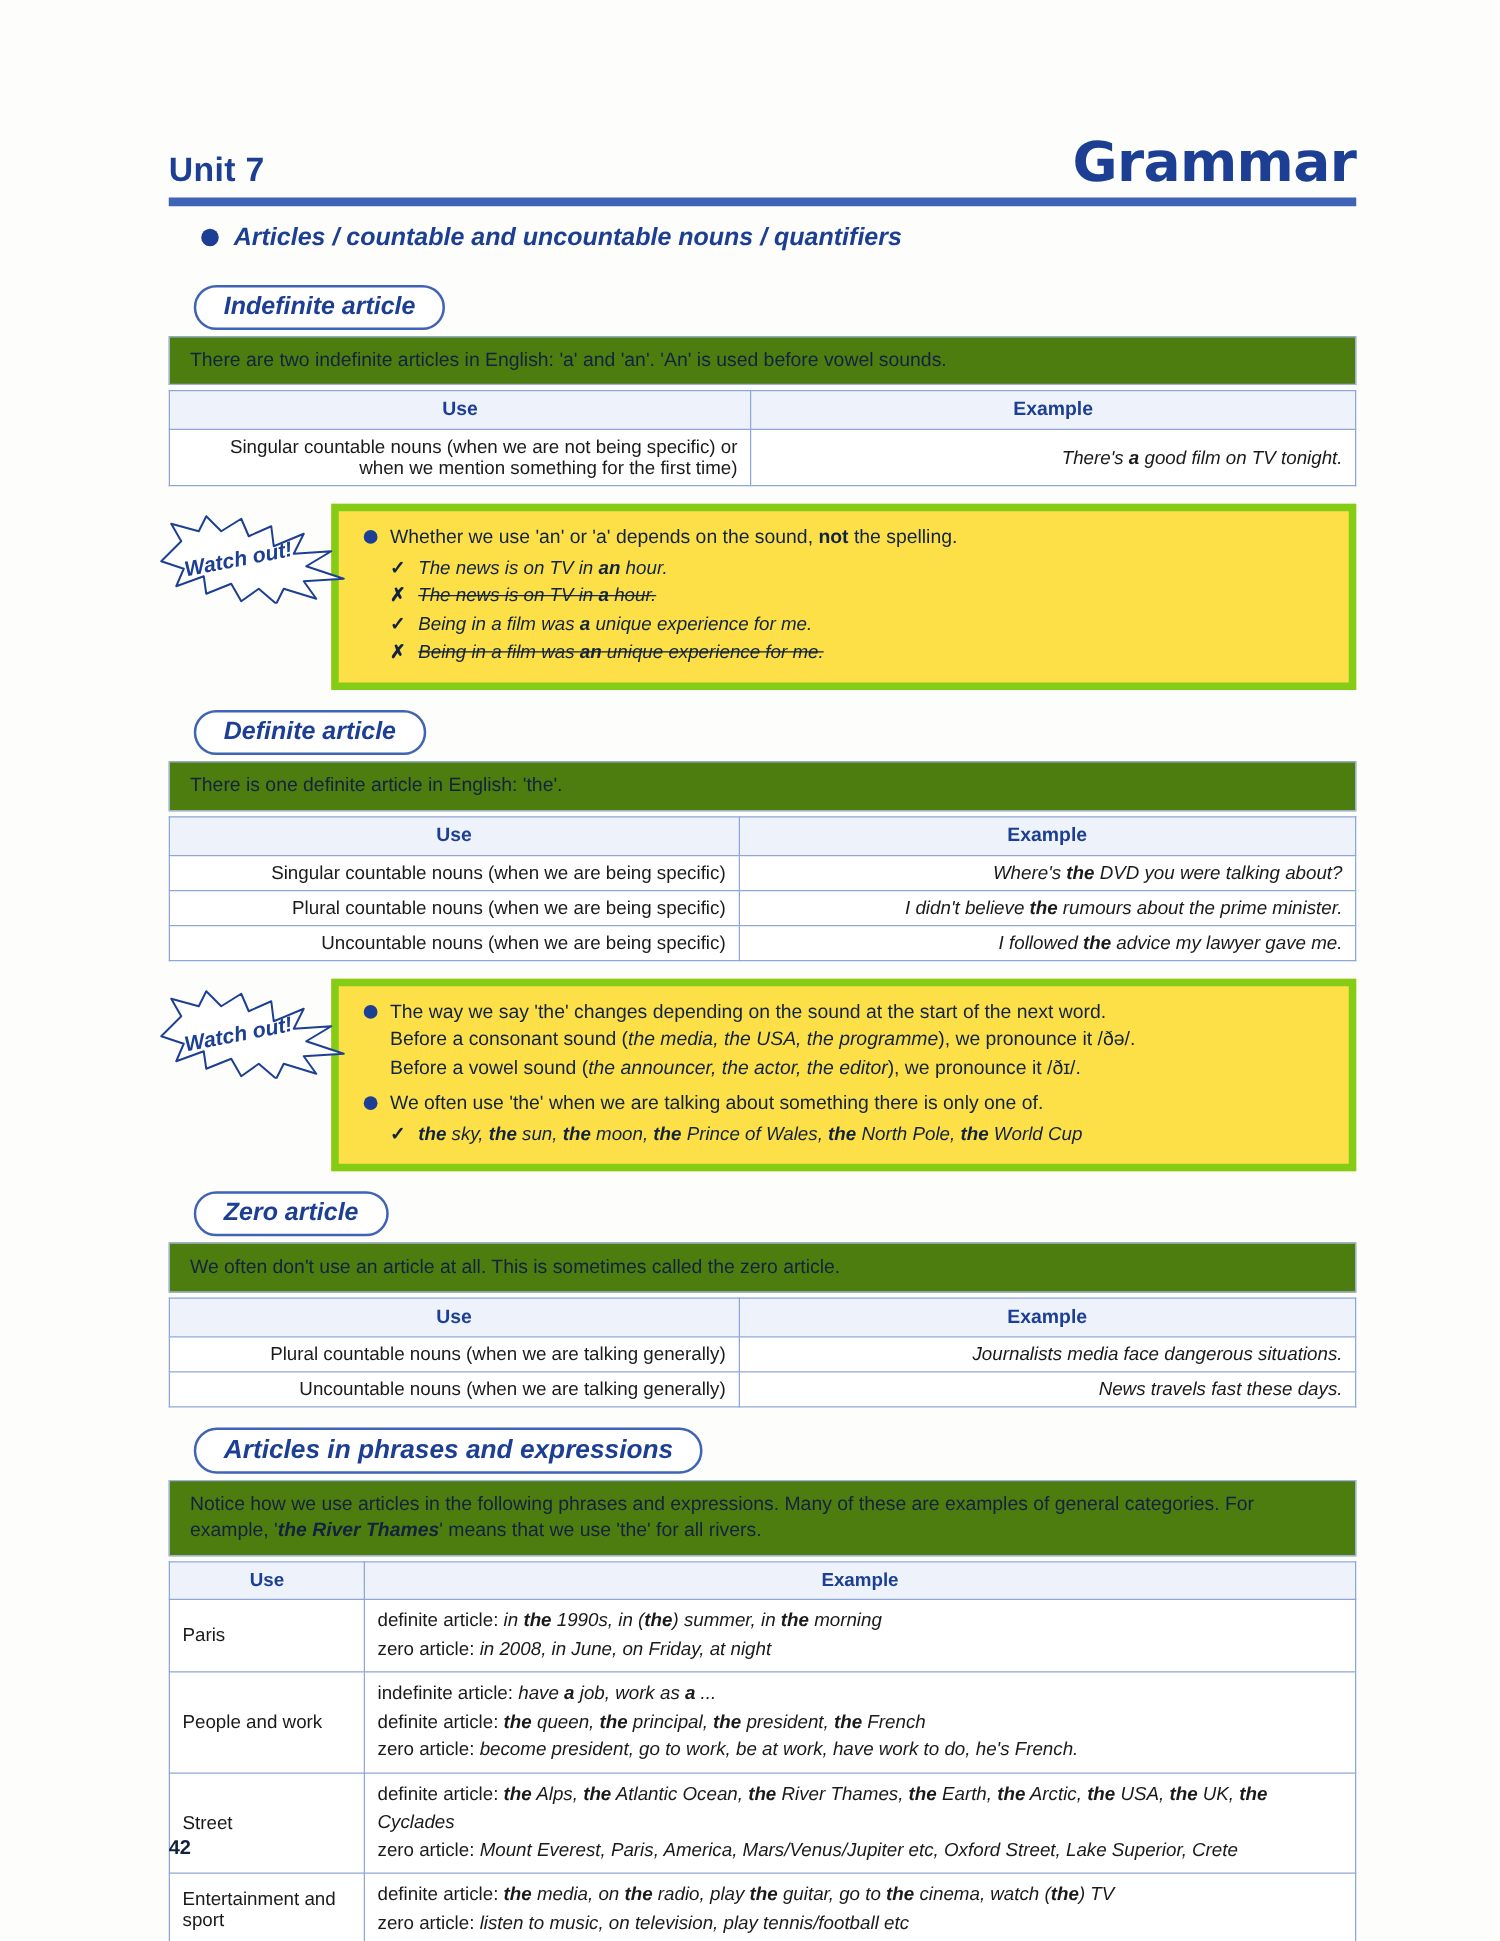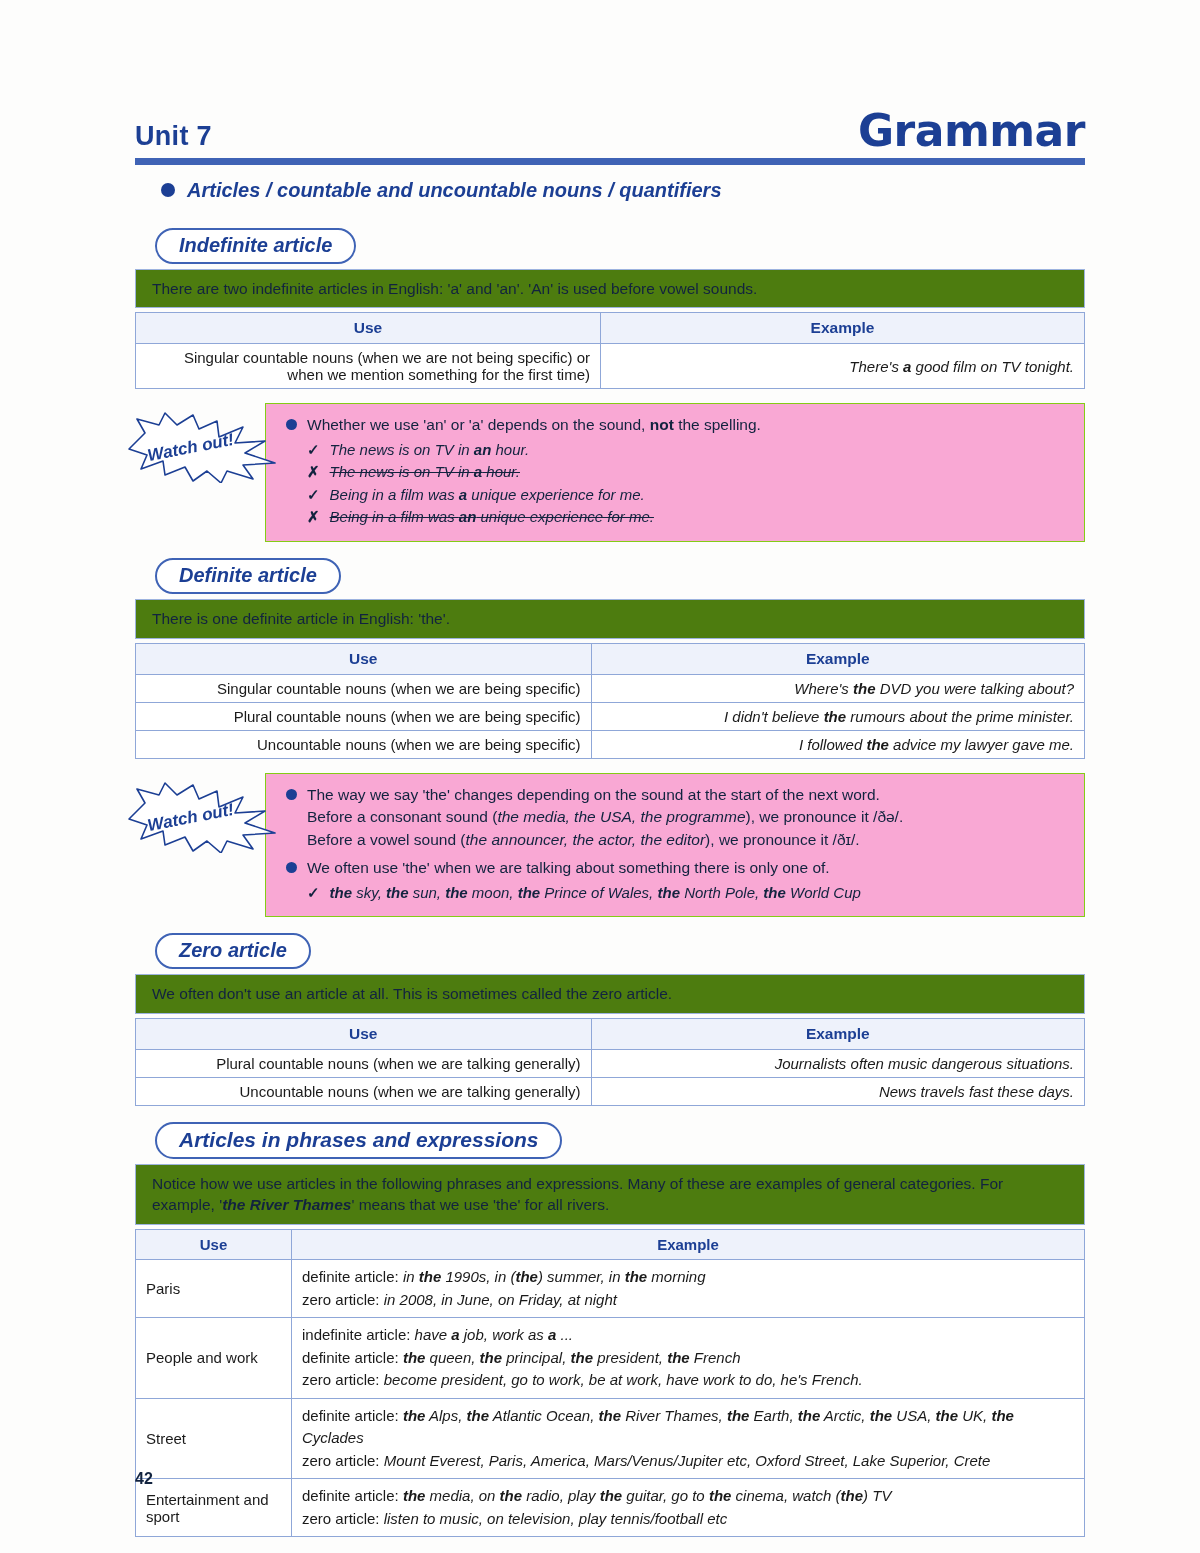--- a/index.html
+++ b/index.html
@@ -131,22 +131,22 @@
   td.ex { font-style: italic; }
   td.use { }
 
   
   .watch-wrap {
     position: relative;
     margin-top: 14px;
     margin-left: 130px;
   }
   .watch-box {
-    border: 1px solid #84cc16;
-    background: #f9a8d4;
+    border: 6px solid #84cc16;
+    background: #fde047;
     padding: 10px 14px 12px 20px;
   }
   .watch-star {
     position: absolute;
     left: -140px;
     top: 8px;
     width: 160px;
     height: 72px;
   }
   .watch-star .label {
@@ -347,21 +347,21 @@
     <div class="band">We often don't use an article at all. This is sometimes called the zero article.</div>
 
     <table class="grid">
       <tbody>
           <tr>
         <th style="width:48%">Use</th>
         <th>Example</th>
       </tr>
       <tr>
         <td class="use">Plural countable nouns (when we are talking generally)</td>
-        <td class="ex">Journalists often music dangerous situations.</td>
+        <td class="ex">Journalists media face dangerous situations.</td>
       </tr>
       <tr>
         <td class="use">Uncountable nouns (when we are talking generally)</td>
         <td class="ex">News travels fast these days.</td>
       </tr>
     </tbody>
       </table>
 
     
     <div class="pill big">Articles in phrases and expressions</div>

